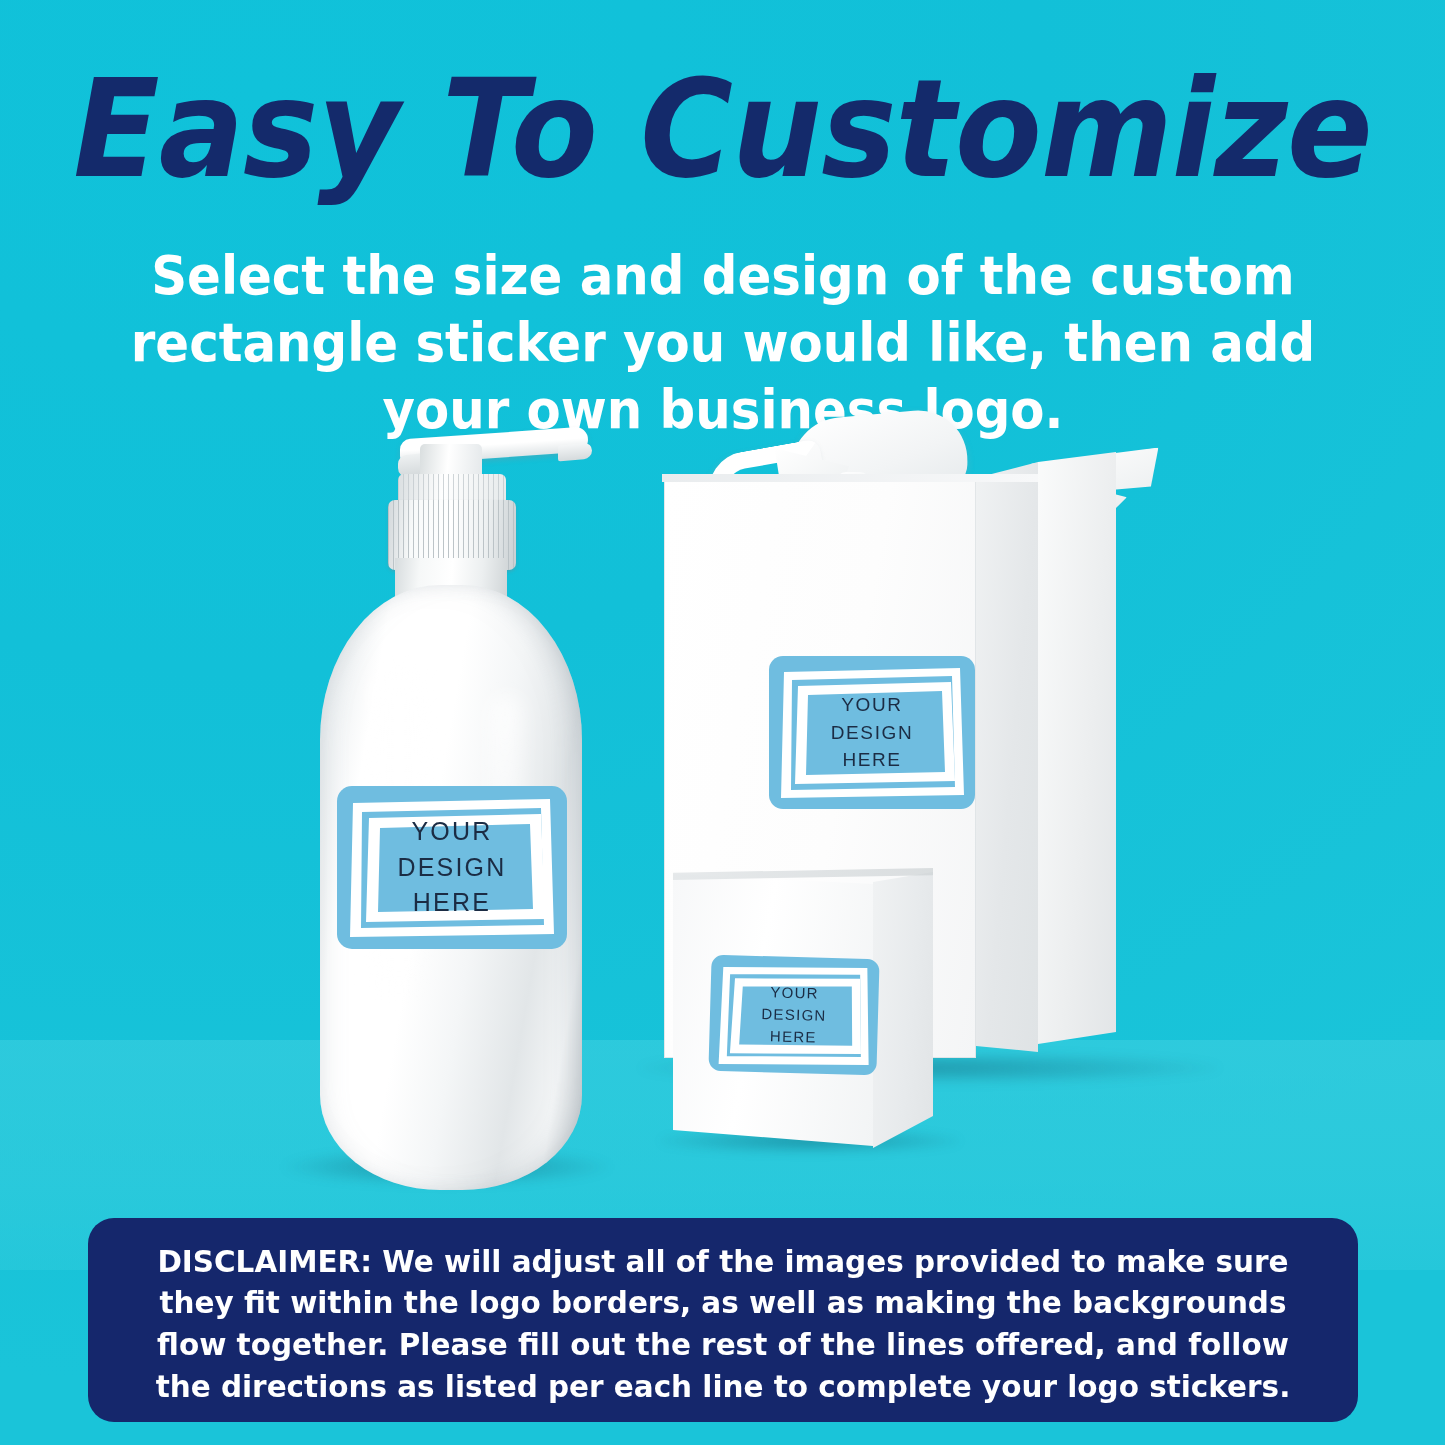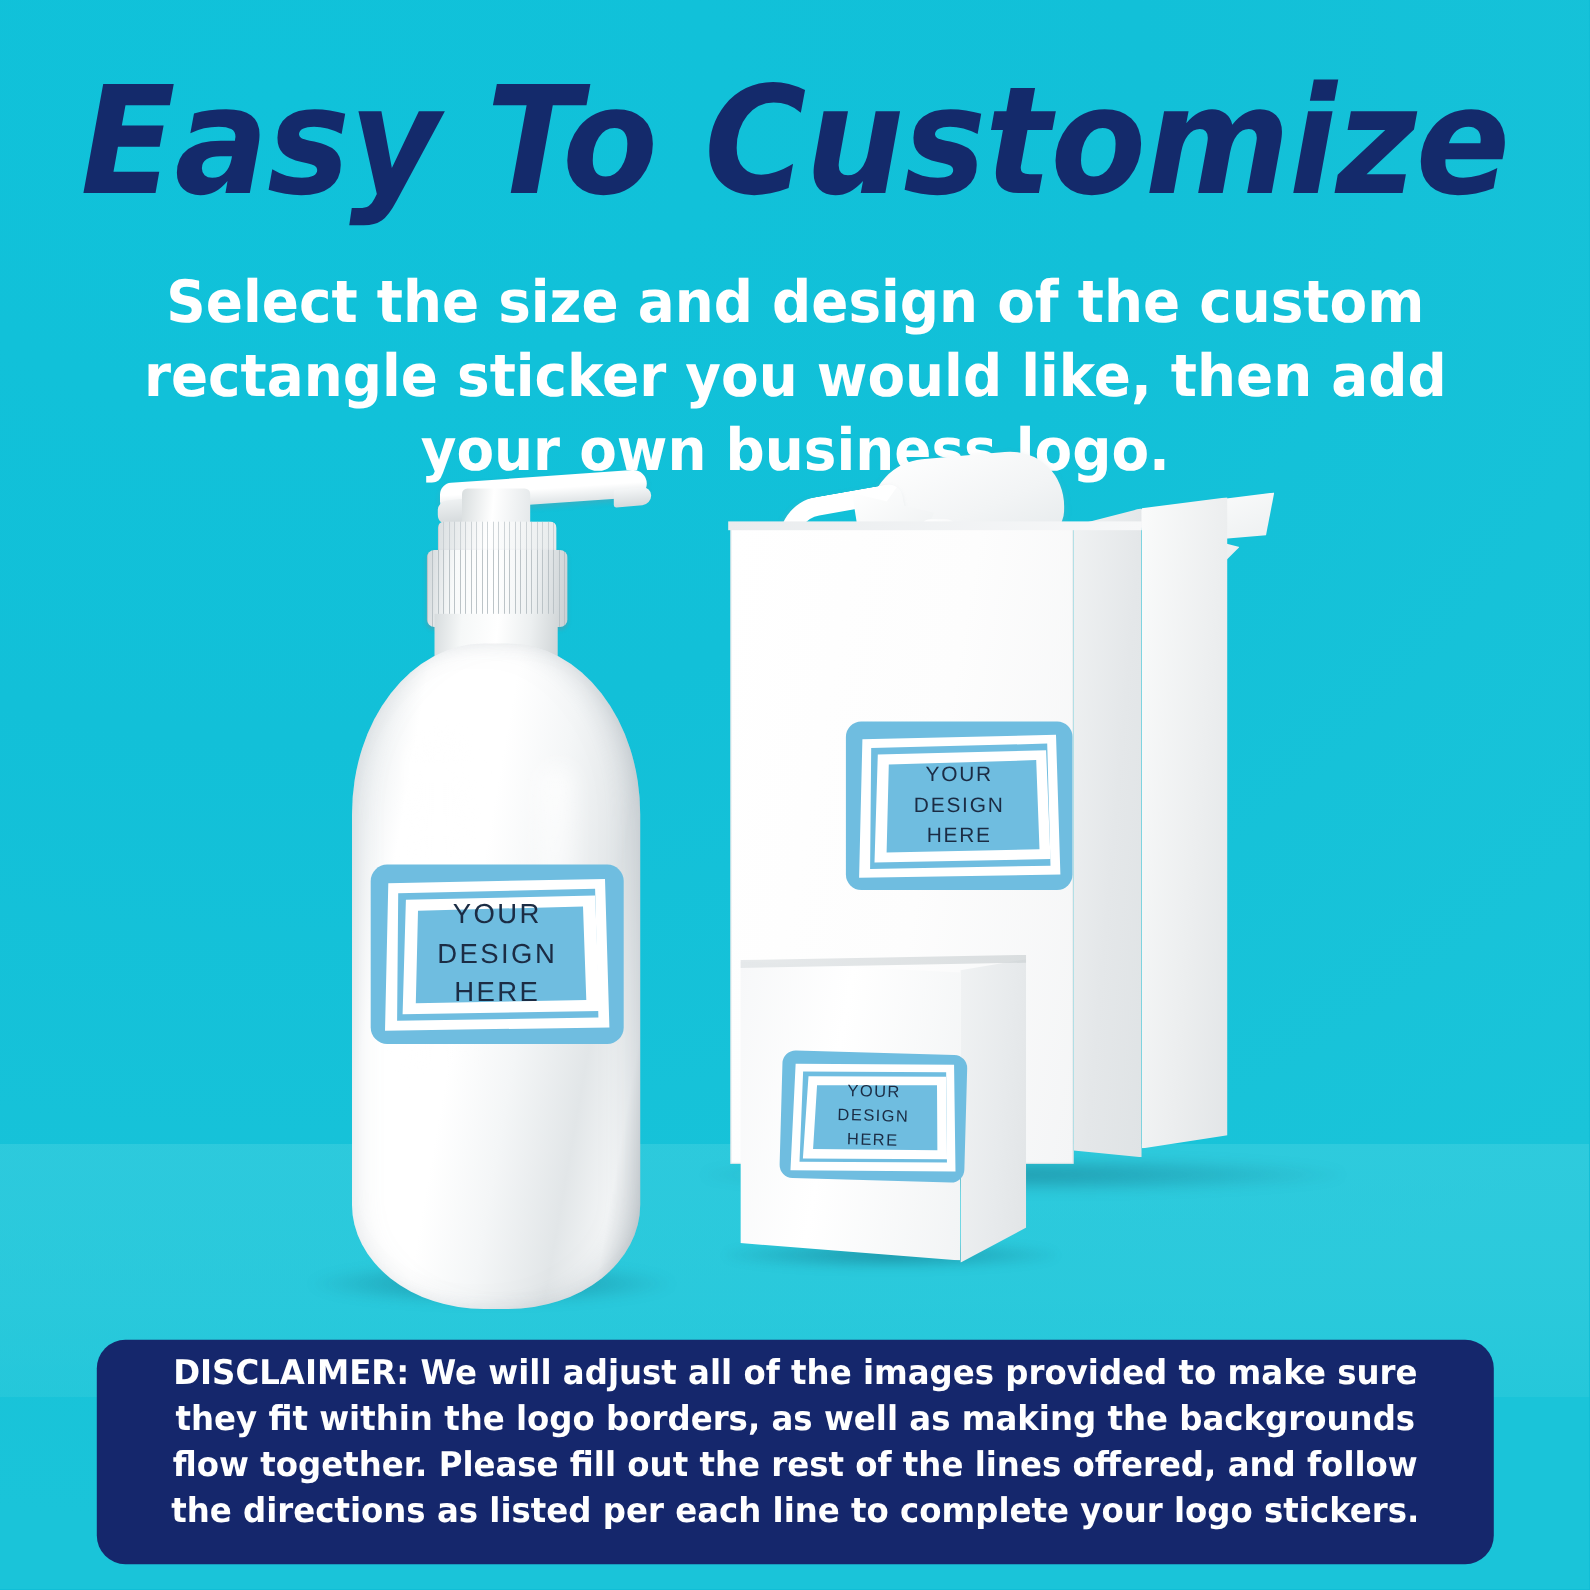--- a/index.html
+++ b/index.html
@@ -234,21 +234,21 @@
     opacity:.75;
   }
   .smallbox-sticker{ left:44px; top:96px; width:170px; height:118px; transform:rotate(1.6deg); }
   .smallbox-sticker .txt{ font-size:15px; line-height:1.45; letter-spacing:1.3px; }
 
   
   .disclaimer{
     position:absolute; left:88px; top:1218px; width:1270px; height:204px;
     background:#15276c;
     border-radius:26px;
-    display:flex; align-items:flex-start; justify-content:center;
+    display:flex; align-items:flex-end; justify-content:center;
     padding:10px 34px 14px;
   }
   .disclaimer p{
     font-family:"DejaVu Sans", sans-serif;
     font-weight:bold;
     font-size:31px;
     line-height:1.35;
     color:#ffffff;
     text-align:center;
     transform:scaleX(0.95);

